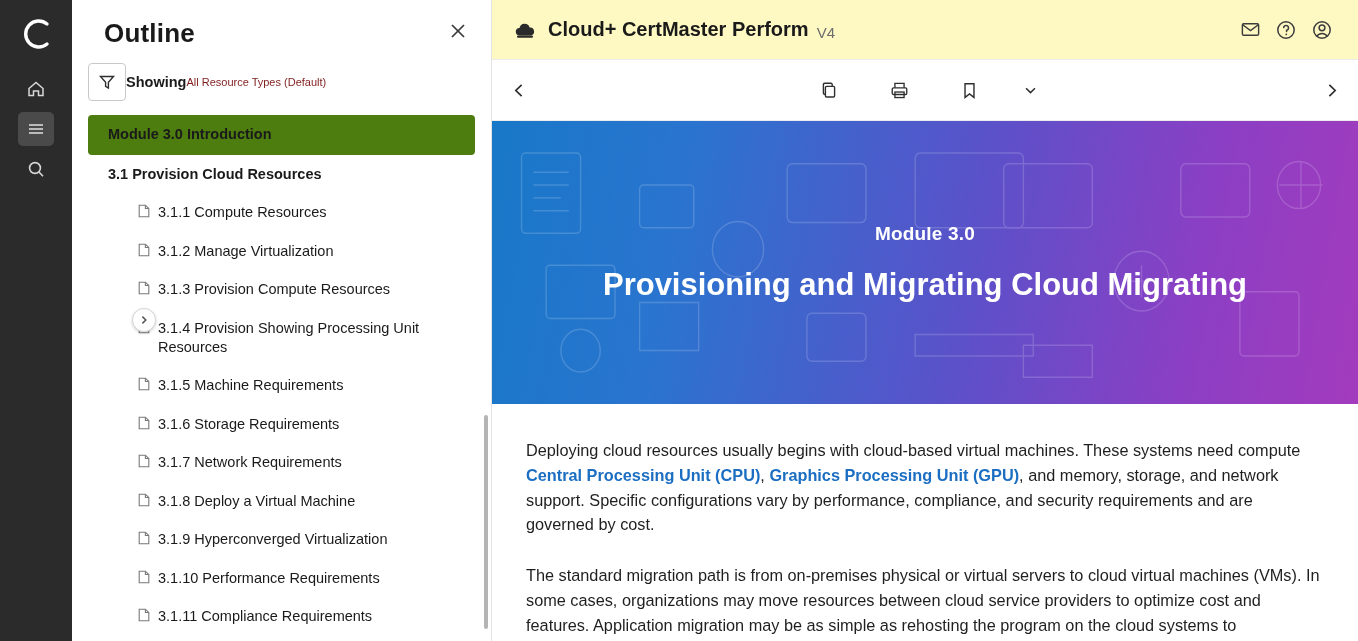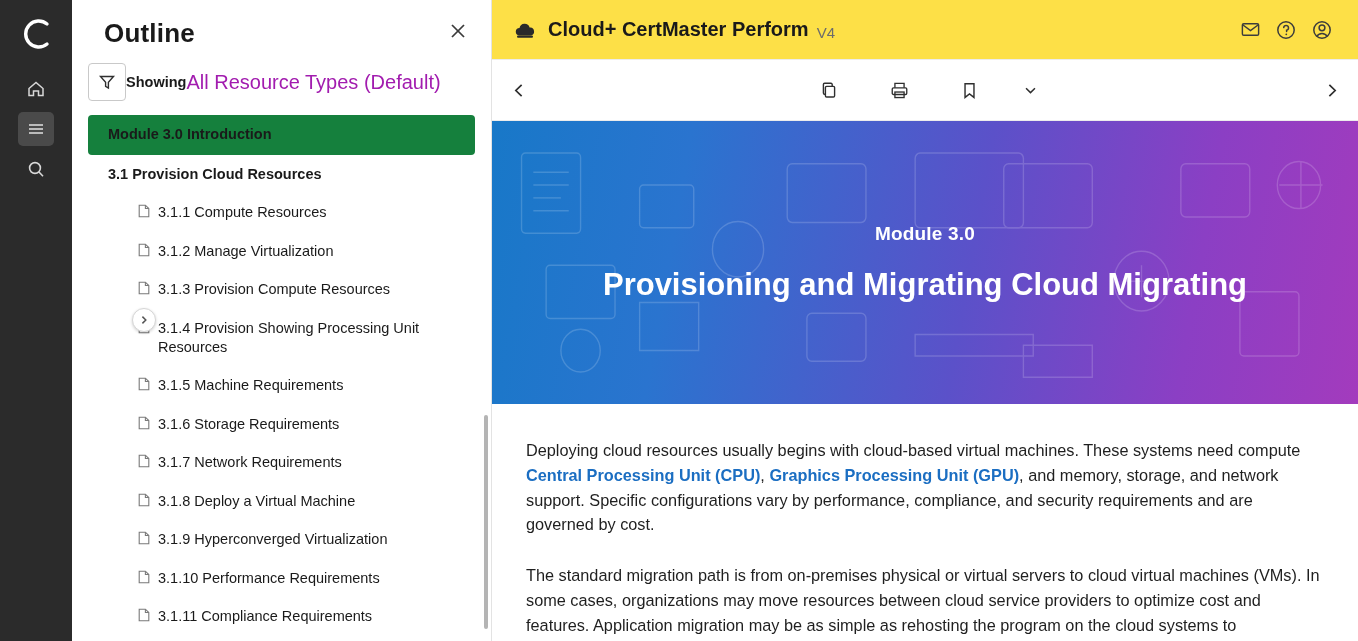--- a/index.html
+++ b/index.html
@@ -81,22 +81,22 @@
     border-radius: 4px;
     display: flex; align-items: center; justify-content: center;
     background: #fff;
   }
   .showing-label {
     font-size: 14.5px;
     font-weight: bold;
     color: #1a1a1a;
   }
   .showing-value {
-    font-size: 20px;
-    color: #a21caf;
+    font-size: 11px;
+    color: #7f1d1d;
   }
   .toc {
     flex: 1;
     overflow: hidden;
     padding: 0 0 8px 0;
     position: relative;
   }
   .toc-inner { padding-bottom: 20px; }
   .toc-item {
     display: flex;
@@ -107,21 +107,21 @@
     line-height: 1.35;
     cursor: pointer;
   }
   .toc-item.level-0 {
     font-weight: bold;
     padding: 10px 18px 10px 20px;
     margin: 0 16px;
     border-radius: 4px;
   }
   .toc-item.level-0.selected {
-    background: #15803d;
+    background: #4d7c0f;
   }
   .toc-item.level-1 {
     padding: 9px 18px 9px 50px;
     margin: 0 16px;
     justify-content: flex-end;
   }
   .toc-item.level-1 .doc-icon { margin-top: 1px; }
   .toc-text { flex: 1; }
   .doc-icon { flex: 0 0 12px; color: #7a7a7a; }
 
@@ -160,21 +160,21 @@
     display: flex;
     flex-direction: column;
     background: #fff;
     min-width: 0;
   }
   .app-header {
     height: 60px;
     display: flex; align-items: center;
     padding: 0 18px 0 20px;
     border-bottom: 1px solid #ececec;
-    background: #fde047;
+    background: #fef9c3;
   }
   .brand-icon {
     width: 26px; height: 26px;
     margin-right: 10px;
     color: #2a2a2a;
     display: flex; align-items: center; justify-content: center;
   }
   .brand-title {
     font-size: 20px;
     font-weight: bold;

